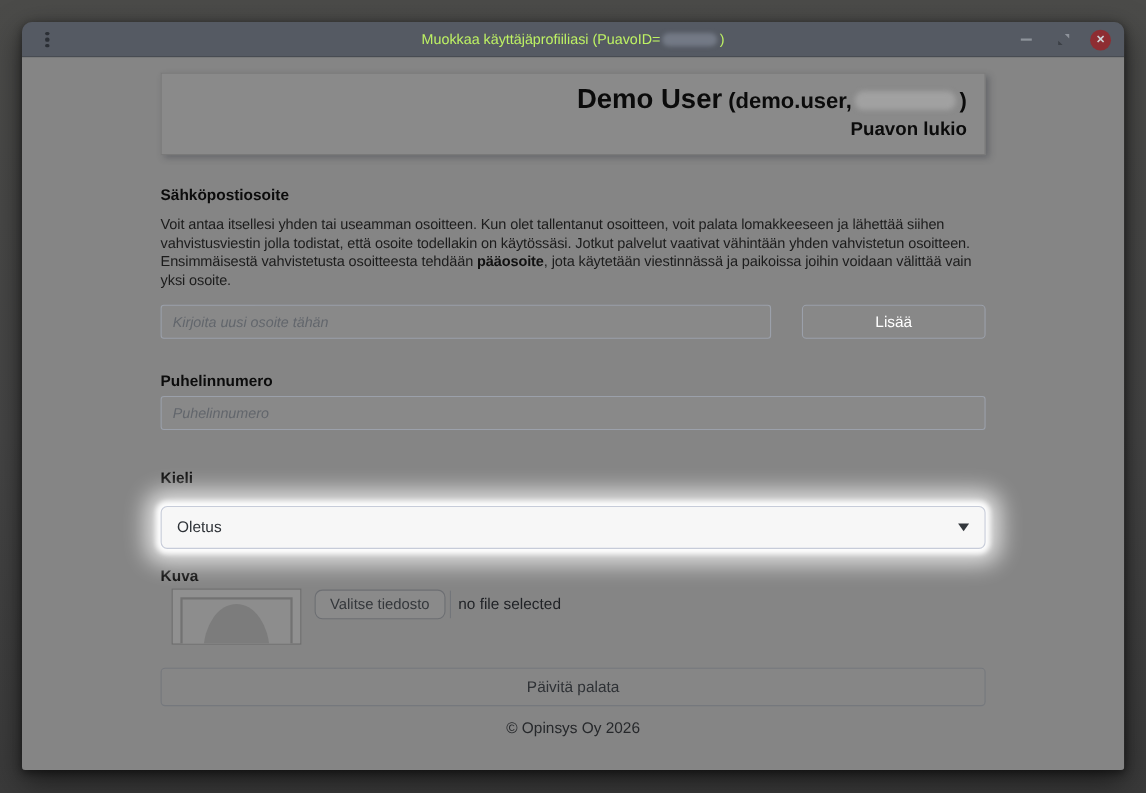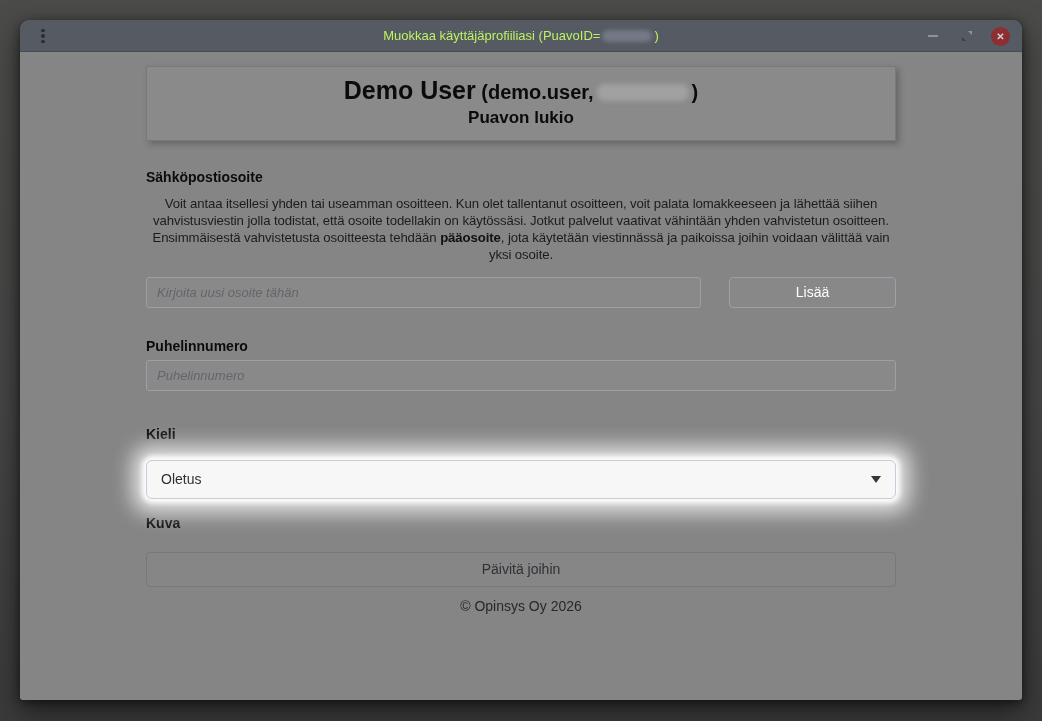--- a/index.html
+++ b/index.html
@@ -29,33 +29,33 @@
   .controls { position: absolute; right: 12px; top: 0; height: 32px; display: flex; align-items: center; gap: 14px; }
   .wbtn { width: 20px; height: 20px; display: flex; align-items: center; justify-content: center; cursor: pointer; }
   .dash { width: 10px; height: 2px; background: #8e939b; display: block; }
   .close-btn { width: 19px; height: 19px; border-radius: 50%; background: #8e2d32;
     color: #cfd2d6; font-size: 10px; font-weight: bold; line-height: 19px; text-align: center; }
   
   .content { background: #858585; height: 648px; position: relative; }
   .form { width: 750px; margin: 0 auto; padding-top: 14px; color: #1d1d1d; }
 
   .profile-card {
-    background: #8a8a8a; border: 1px solid #797979; text-align: center;
+    background: #8a8a8a; border: 1px solid #797979; text-align: right;
     padding: 9px 16px 12px; margin-bottom: 28px;
     box-shadow: 3px 3px 6px rgba(42,46,58,0.35);
   }
   .profile-line1 { font-size: 25px; font-weight: bold; color: #0b0b0b; line-height: 1.15; }
   .profile-line1 .detail { font-size: 20px; }
   .redact-user { width: 92px; height: 17px; background: #a1a1a1; border-radius: 8px;
     filter: blur(2.5px); vertical-align: -2px; margin: 0 3px; }
   .profile-line2 { font-size: 17px; font-weight: bold; color: #0b0b0b; margin-top: 3px; }
 
   .section-label { font-size: 14px; font-weight: bold; color: #0c0c0c; }
   .desc { font-size: 13.2px; line-height: 1.29; letter-spacing: -0.1px; color: #1c1c1c;
-    margin-top: 10px; margin-bottom: 14px; text-align: center; }
+    margin-top: 10px; margin-bottom: 14px; }
   .desc b { color: #111; }
 
   .email-row { display: flex; gap: 28px; margin-bottom: 30px; }
   input.text-field {
     height: 31px; background: #898989; border: 1px solid #9ba0aa; border-radius: 3px;
     padding: 0 10px; font-family: "Liberation Sans", sans-serif; font-size: 13px; color: #2a2d31;
     outline: none; width: 100%;
   }
   input.text-field::placeholder { font-style: italic; color: #62666c; opacity: 1; }
   .email-input { width: 555px; flex: 0 0 555px; }
@@ -156,19 +156,30 @@
         <input type="text" class="text-field" placeholder="Puhelinnumero" style="">
       </div>
 
       <div class="section-label lang-label">Kieli</div>
       <div class="spotlight">
         <span class="value">Oletus</span>
         <span class="select-arrow"></span>
       </div>
 
       <div class="section-label kuva-label">Kuva</div>
+      <div class="photo-row">
+        <div class="photo-preview">
+          <div class="photo-frame"></div>
+          <div class="photo-head"></div>
+        </div>
+        <div class="file-ctrl">
+          <button class="choose-btn">Valitse tiedosto</button>
+          <span class="file-divider"></span>
+          <span class="file-status">no file selected</span>
+        </div>
+      </div>
 
-      <button class="submit-btn">Päivitä joihin</button>
+      <button class="submit-btn">Päivitä palata</button>
 
       <div class="footer">© Opinsys Oy 2026</div>
     </div>
   </div>
 </div>
 
 </body></html>

